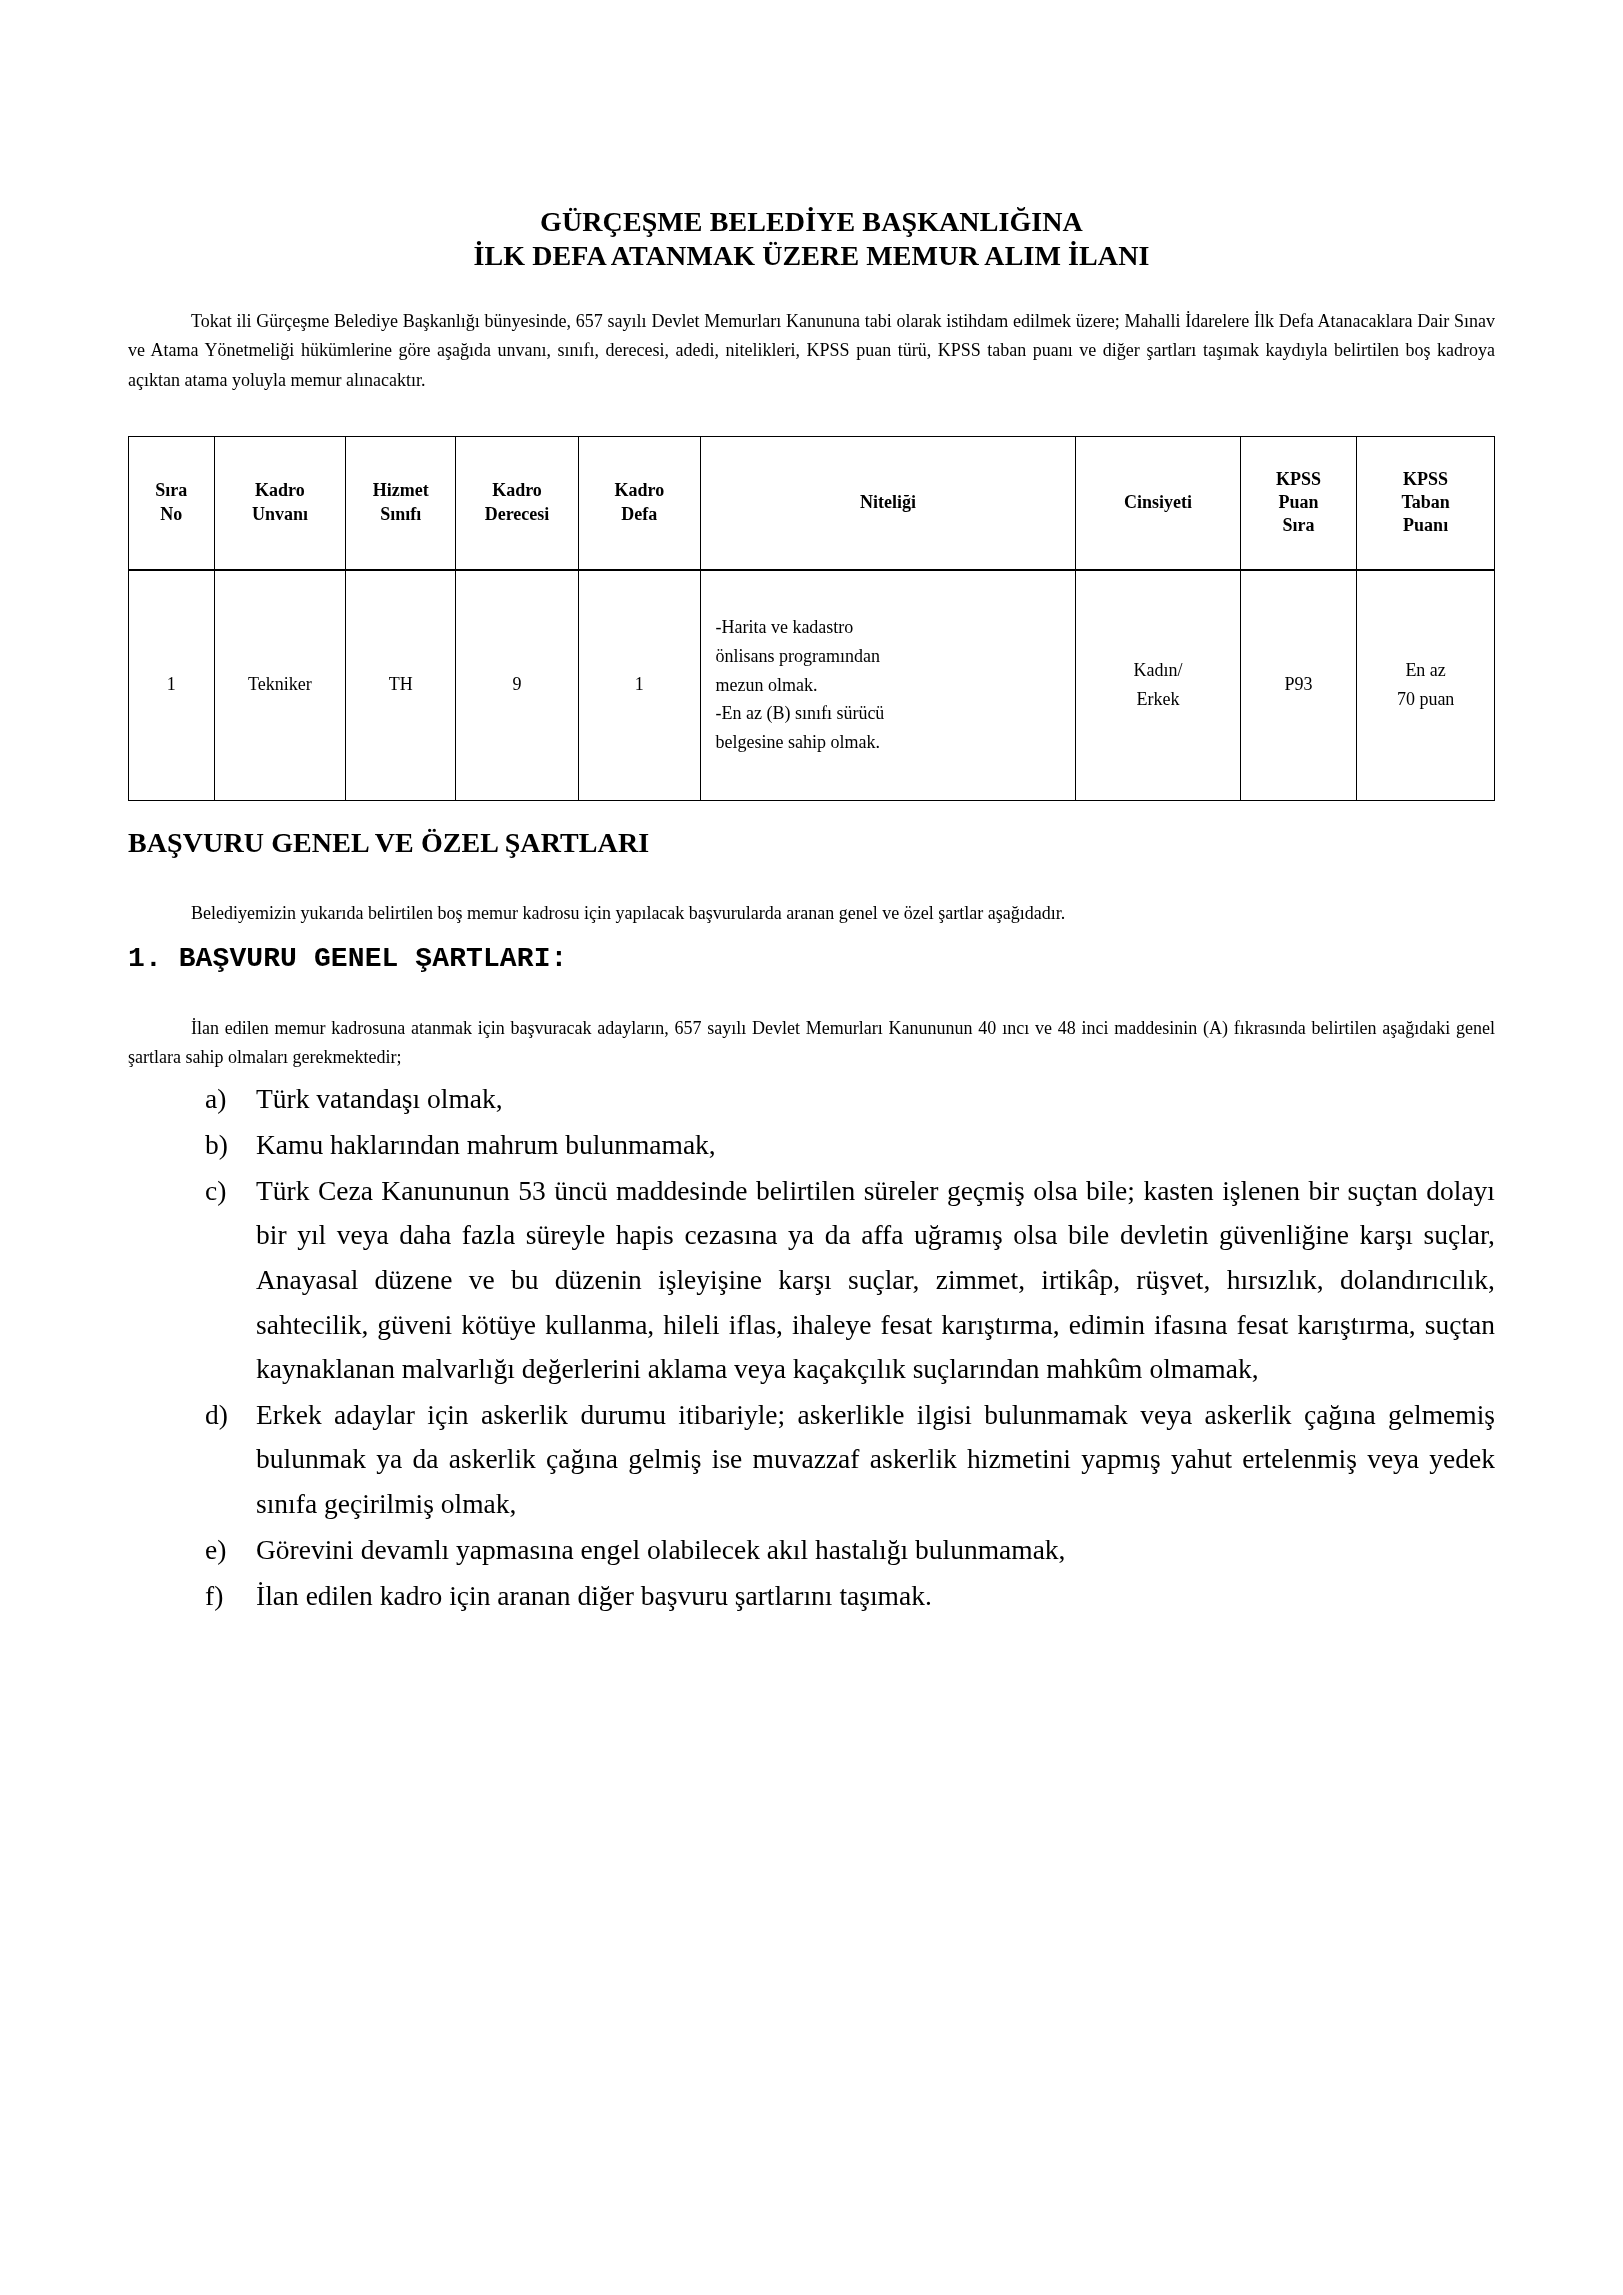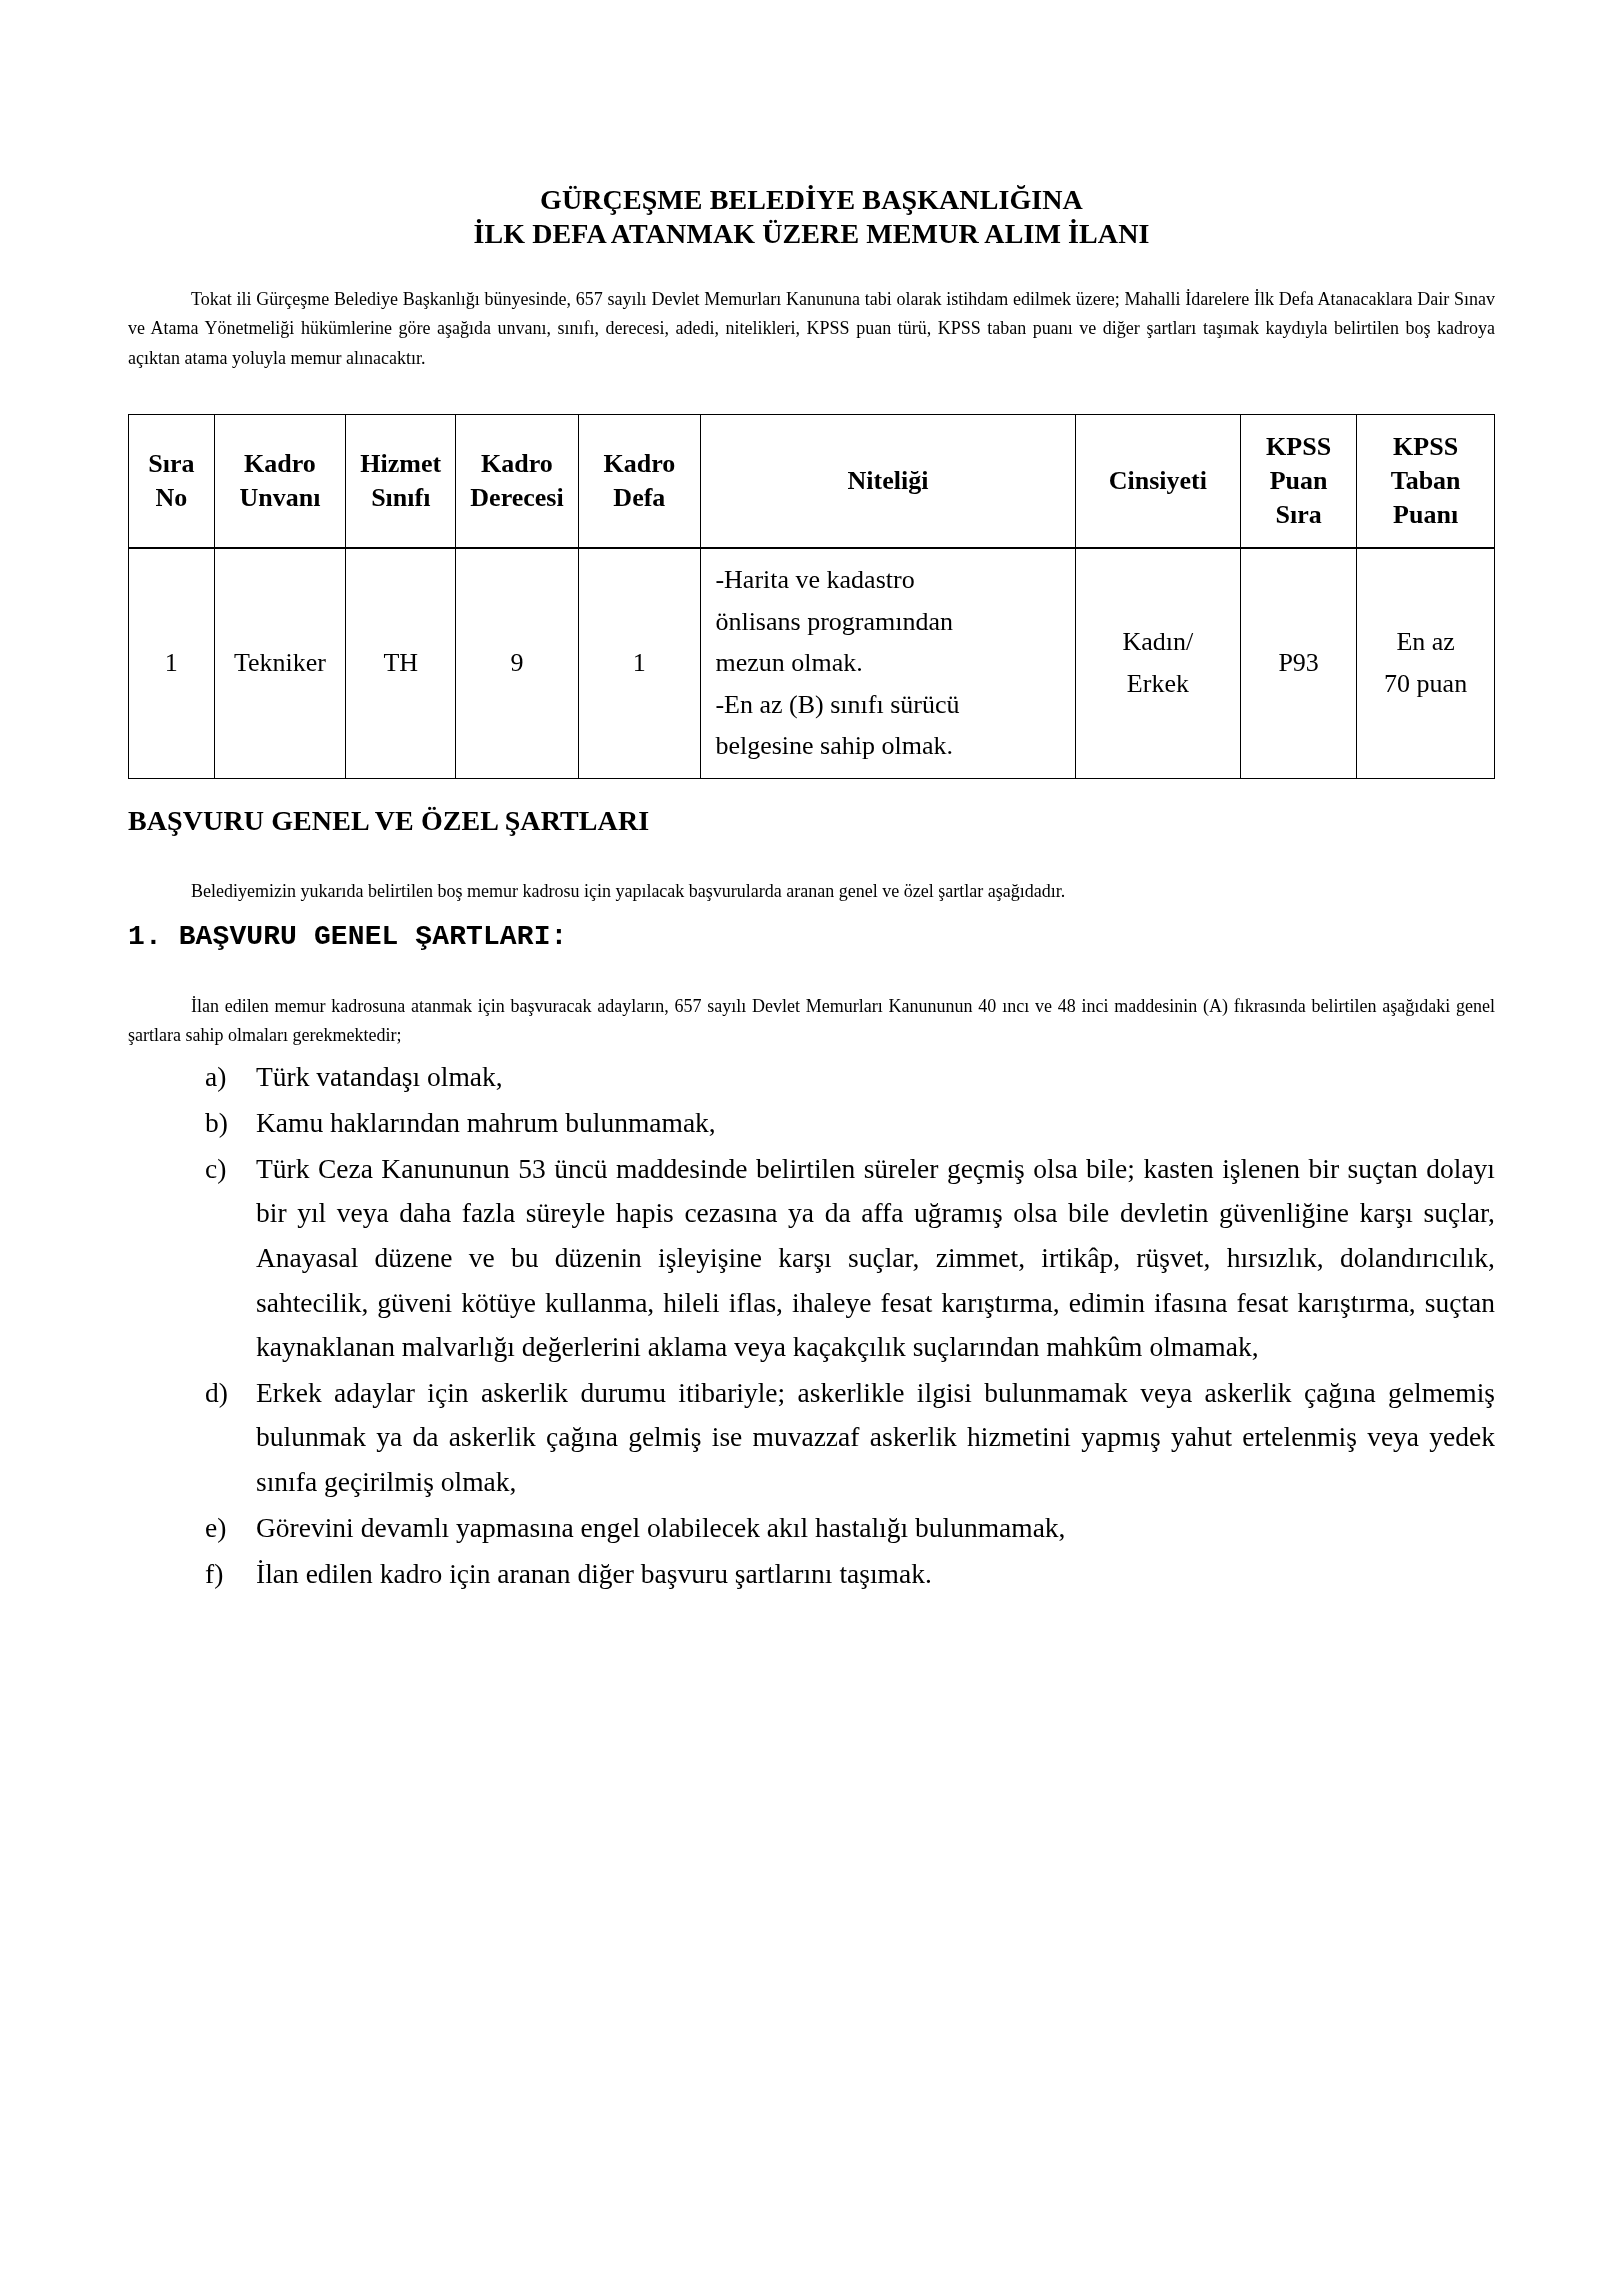--- a/index.html
+++ b/index.html
@@ -25,21 +25,21 @@
   }
 
   
   .doc-title {
     text-align: center;
     font-size: 28px;
     font-weight: bold;
     line-height: 1.22;
     letter-spacing: 0.1px;
   }
-  .doc-title .line1 { display: block; }
+  .doc-title .line1 { display: block; margin-top: 22px; }
   .doc-title .line2 { display: block; }
 
   
   .para {
     font-size: 18px;
     line-height: 1.62;
     text-align: justify;
     text-justify: inter-word;
     margin: 0;
   }
@@ -53,21 +53,21 @@
   }
 
   
   .kadro-table-wrap {
     margin-top: 41px;
   }
   table.kadro {
     width: 100%;
     border-collapse: collapse;
     table-layout: fixed;
-    font-size: 26px;
+    font-size: 18px;
   }
   table.kadro th,
   table.kadro td {
     border: 1.3px solid #000000;
     vertical-align: middle;
     padding: 6.5px 5.2px;
   }
   table.kadro thead th {
     font-weight: bold;
     text-align: center;

